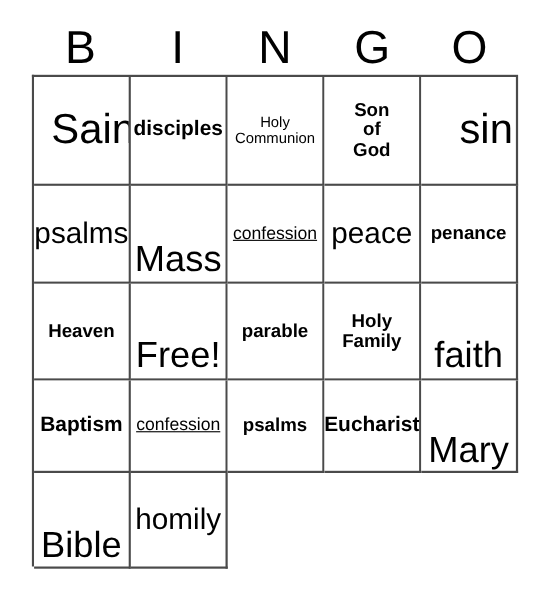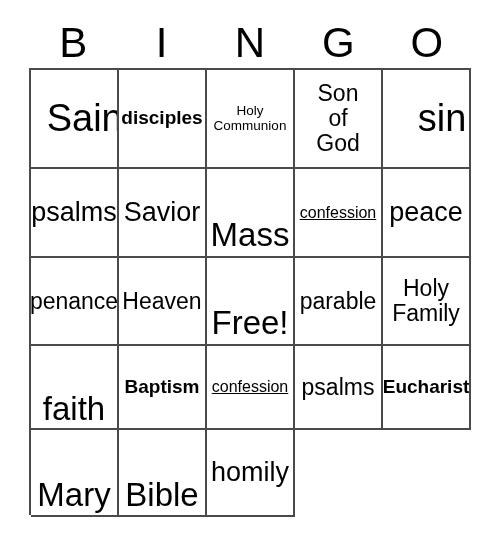--- a/index.html
+++ b/index.html
@@ -73,21 +73,21 @@
   .cell span {
     display: block;
     line-height: 1.08;
     white-space: pre-line;
   }
 
   
   .fs-xxl span { font-size: 38px; margin-left: 32px; }
   .fs-xl  span { font-size: 33px; margin-top: 44px; }
   .fs-lg  span { font-size: 27px; }
-  .fs-md  span { font-size: 23px; }
+  .fs-md  span { font-size: 17px; font-weight: bold; }
   .fs-sm  span { font-size: 19px; font-weight: bold; }
   .fs-xs  span { font-size: 16px; text-decoration: underline; }
   .fs-xxs span { font-size: 13.5px; }
 </style>
 </head>
 <body>
 
 <div id="bingo-card">
 
   <div id="header-row">
@@ -114,23 +114,20 @@
         <span>Son
 of
 God</span>
       </div>
     <div class="cell fs-xxl">
         <span>sin</span>
       </div>
 
     <div class="cell fs-lg">
         <span>psalms</span>
-      </div>
-    <div class="cell fs-lg">
-        <span>Savior</span>
       </div>
     <div class="cell fs-xl">
         <span>Mass</span>
       </div>
     <div class="cell fs-xs">
         <span>confession</span>
       </div>
     <div class="cell fs-lg">
         <span>peace</span>
       </div>

